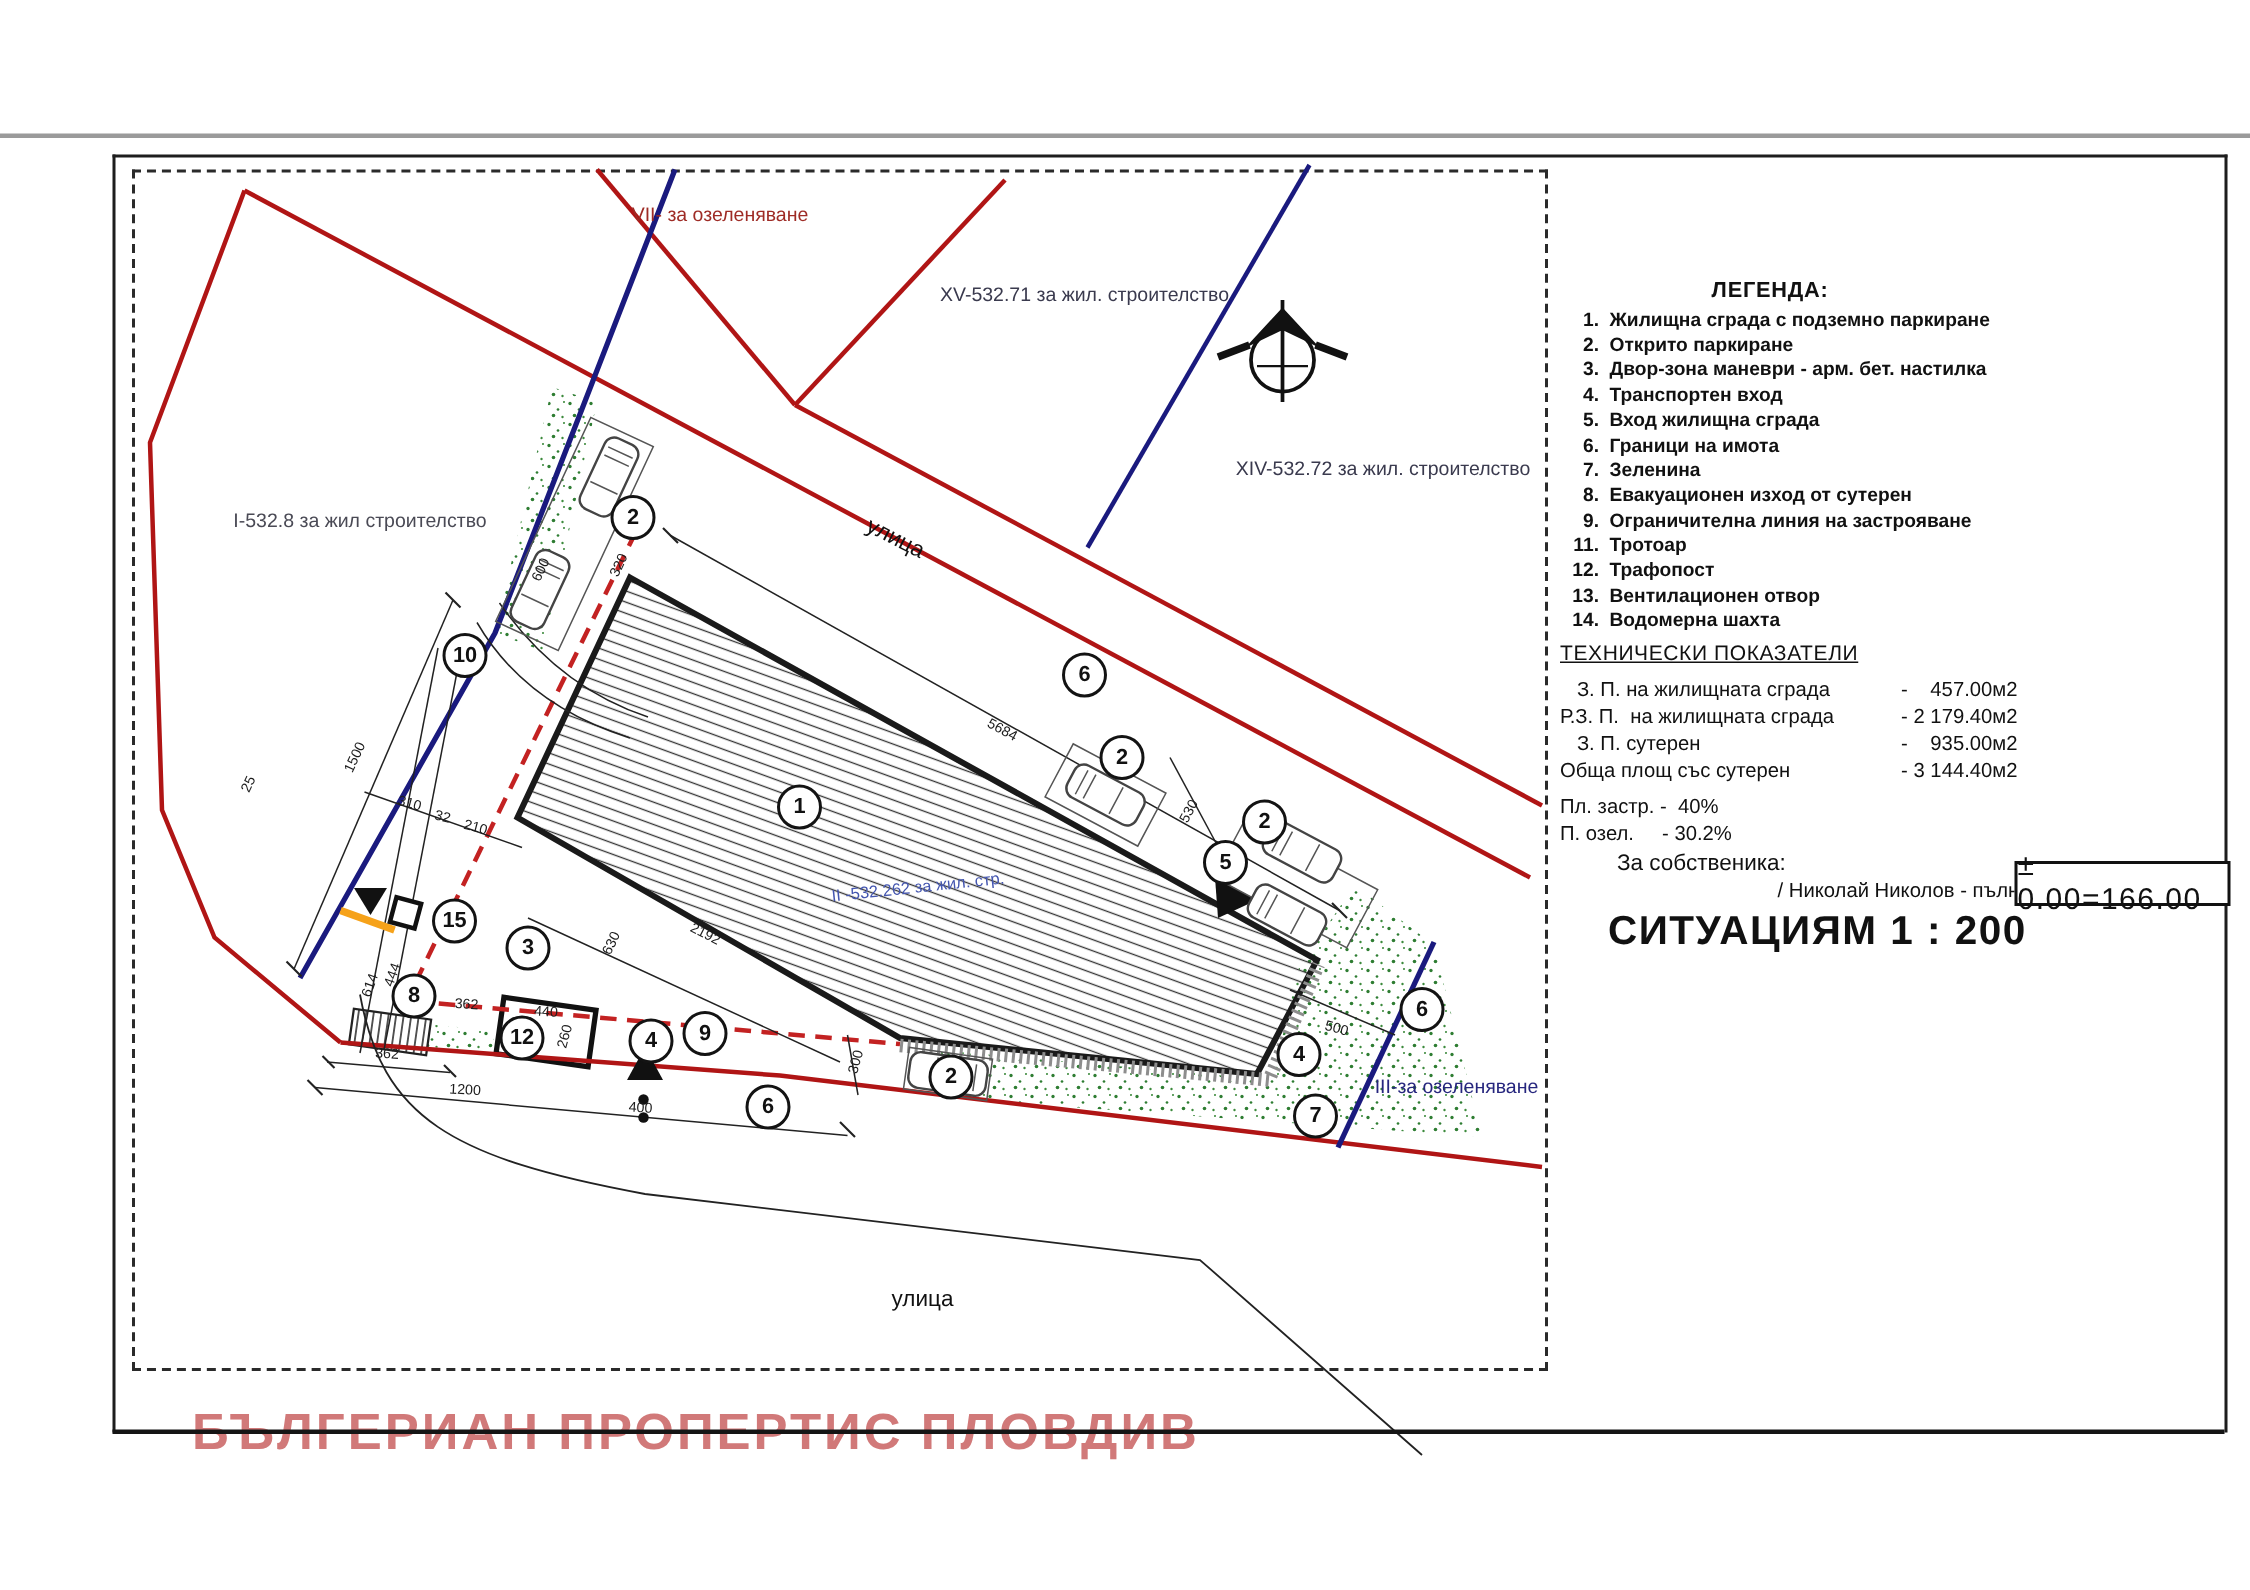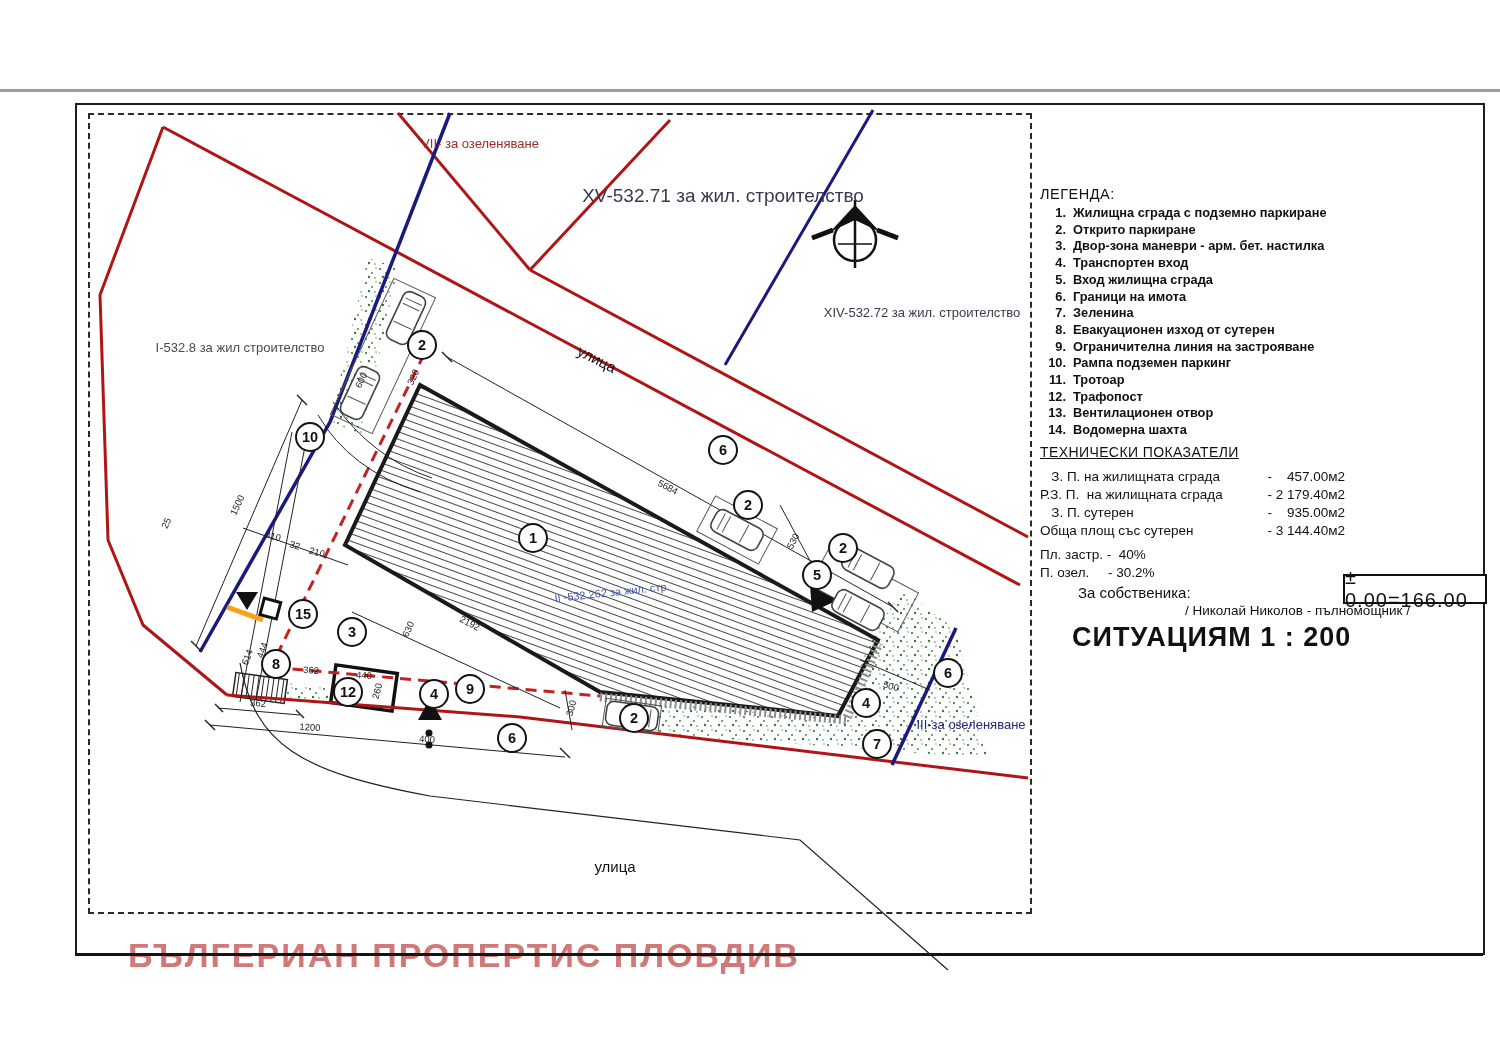--- a/index.html
+++ b/index.html
@@ -10,21 +10,21 @@
   .frame{left:75px;top:103px;width:1406px;height:850px;border:2px solid #1d1d1d;border-bottom:none;z-index:5;}
   .frame-bottom{left:75px;top:953px;width:1408px;height:3px;background:#151515;z-index:8;}
   .plan-border{left:88px;top:113px;width:940px;height:797px;border:2px dashed #2a2a2a;z-index:1;}
   svg.draw{left:0;top:0;z-index:2;}
   .lbl{position:absolute;z-index:4;white-space:nowrap;transform:translate(-50%,-50%);}
   .dim{position:absolute;z-index:4;white-space:nowrap;font-size:9.5px;color:#1c1c1c;transform:translate(-50%,-50%);}
   .callout{position:absolute;z-index:4;width:26px;height:26px;border:2px solid #131313;border-radius:50%;
            background:#fff;display:flex;align-items:center;justify-content:center;
            font-size:14.5px;font-weight:bold;transform:translate(-50%,-50%);}
   .legend{left:1040px;top:186px;width:392px;z-index:4;}
-  .legend-title{font-size:14.5px;font-weight:normal;width:280px;margin-bottom:3px;letter-spacing:.5px;}
+  .legend-title{font-size:14.5px;font-weight:bold;width:280px;text-align:center;margin-bottom:3px;letter-spacing:.5px;}
   .legend-item{display:flex;font-size:12.8px;font-weight:bold;line-height:16.7px;}
   .legend-item .n{width:26px;text-align:right;flex:none;}
   .legend-item .t{padding-left:7px;text-align:center;}
   .tech-header{font-size:14px;font-weight:500;text-decoration:underline;margin-top:5px;margin-bottom:8px;letter-spacing:.4px;}
   .tech-row{display:flex;width:305px;font-size:13.5px;line-height:18px;white-space:pre;}
   .tech-row .l{flex:1;}
   .tech-row .v{text-align:right;}
   .coef-row{font-size:13.5px;line-height:18px;white-space:pre;}
   .owner{font-size:15px;margin-top:2px;margin-left:38px;line-height:18px;}
   .sig{font-size:13.5px;margin-left:145px;line-height:17px;}
@@ -143,21 +143,21 @@
     <use href="#car" transform="translate(406,318) rotate(25)"></use>
     <use href="#car" transform="translate(360,393) rotate(25)"></use>
     <use href="#car" transform="translate(737,530) rotate(-62)"></use>
     <use href="#car" transform="translate(868,568) rotate(-62)"></use>
     <use href="#car" transform="translate(858,610) rotate(-62)"></use>
     <use href="#car" transform="translate(632,716) rotate(98)"></use>
   </svg>
 
   <div id="labels">
       <div class="lbl" style="left: 480px; top: 143px; color: rgb(158, 43, 37); font-size: 13px; transform: translate(-50%, -50%) rotate(0deg);">VII- за озеленяване</div>
-      <div class="lbl" style="left: 723px; top: 196px; color: rgb(58, 58, 78); font-size: 19px; transform: translate(-50%, -50%) rotate(0deg);">XV-532.71 за жил. строителство</div>
+      <div class="lbl" style="left: 723px; top: 196px; color: rgb(58, 58, 78); font-size: 13px; transform: translate(-50%, -50%) rotate(0deg);">XV-532.71 за жил. строителство</div>
       <div class="lbl" style="left: 922px; top: 312px; color: rgb(58, 58, 78); font-size: 13px; transform: translate(-50%, -50%) rotate(0deg);">XIV-532.72 за жил. строителство</div>
       <div class="lbl" style="left: 240px; top: 347px; color: rgb(74, 74, 85); font-size: 13px; transform: translate(-50%, -50%) rotate(0deg);">I-532.8 за жил строителство</div>
       <div class="lbl" style="left: 971px; top: 724px; color: rgb(38, 38, 126); font-size: 13px; transform: translate(-50%, -50%) rotate(0deg);">III-за озеленяване</div>
       <div class="lbl" style="left: 612px; top: 592px; color: rgb(68, 86, 176); font-size: 11px; transform: translate(-50%, -50%) rotate(-6deg);">II -532.262 за жил. стр.</div>
       <div class="lbl" style="left: 597px; top: 359px; color: rgb(17, 17, 17); font-size: 15px; transform: translate(-50%, -50%) rotate(27deg);">улица</div>
       <div class="lbl" style="left: 615px; top: 866px; color: rgb(17, 17, 17); font-size: 15px; transform: translate(-50%, -50%) rotate(0deg);">улица</div>
     </div>
   <div id="callouts">
       <div class="callout" style="left: 533px; top: 538px;">1</div>
       <div class="callout" style="left: 422px; top: 345px;">2</div>
@@ -235,24 +235,20 @@
         </div>
         <div class="legend-item">
           <div class="n">8.</div>
           <div class="t">Евакуационен изход от сутерен</div>
         </div>
         <div class="legend-item">
           <div class="n">9.</div>
           <div class="t">Ограничителна линия на застрояване</div>
         </div>
         <div class="legend-item">
-          <div class="n">10.</div>
-          <div class="t">Рампа подземен паркинг</div>
-        </div>
-        <div class="legend-item">
           <div class="n">11.</div>
           <div class="t">Тротоар</div>
         </div>
         <div class="legend-item">
           <div class="n">12.</div>
           <div class="t">Трафопост</div>
         </div>
         <div class="legend-item">
           <div class="n">13.</div>
           <div class="t">Вентилационен отвор</div>

